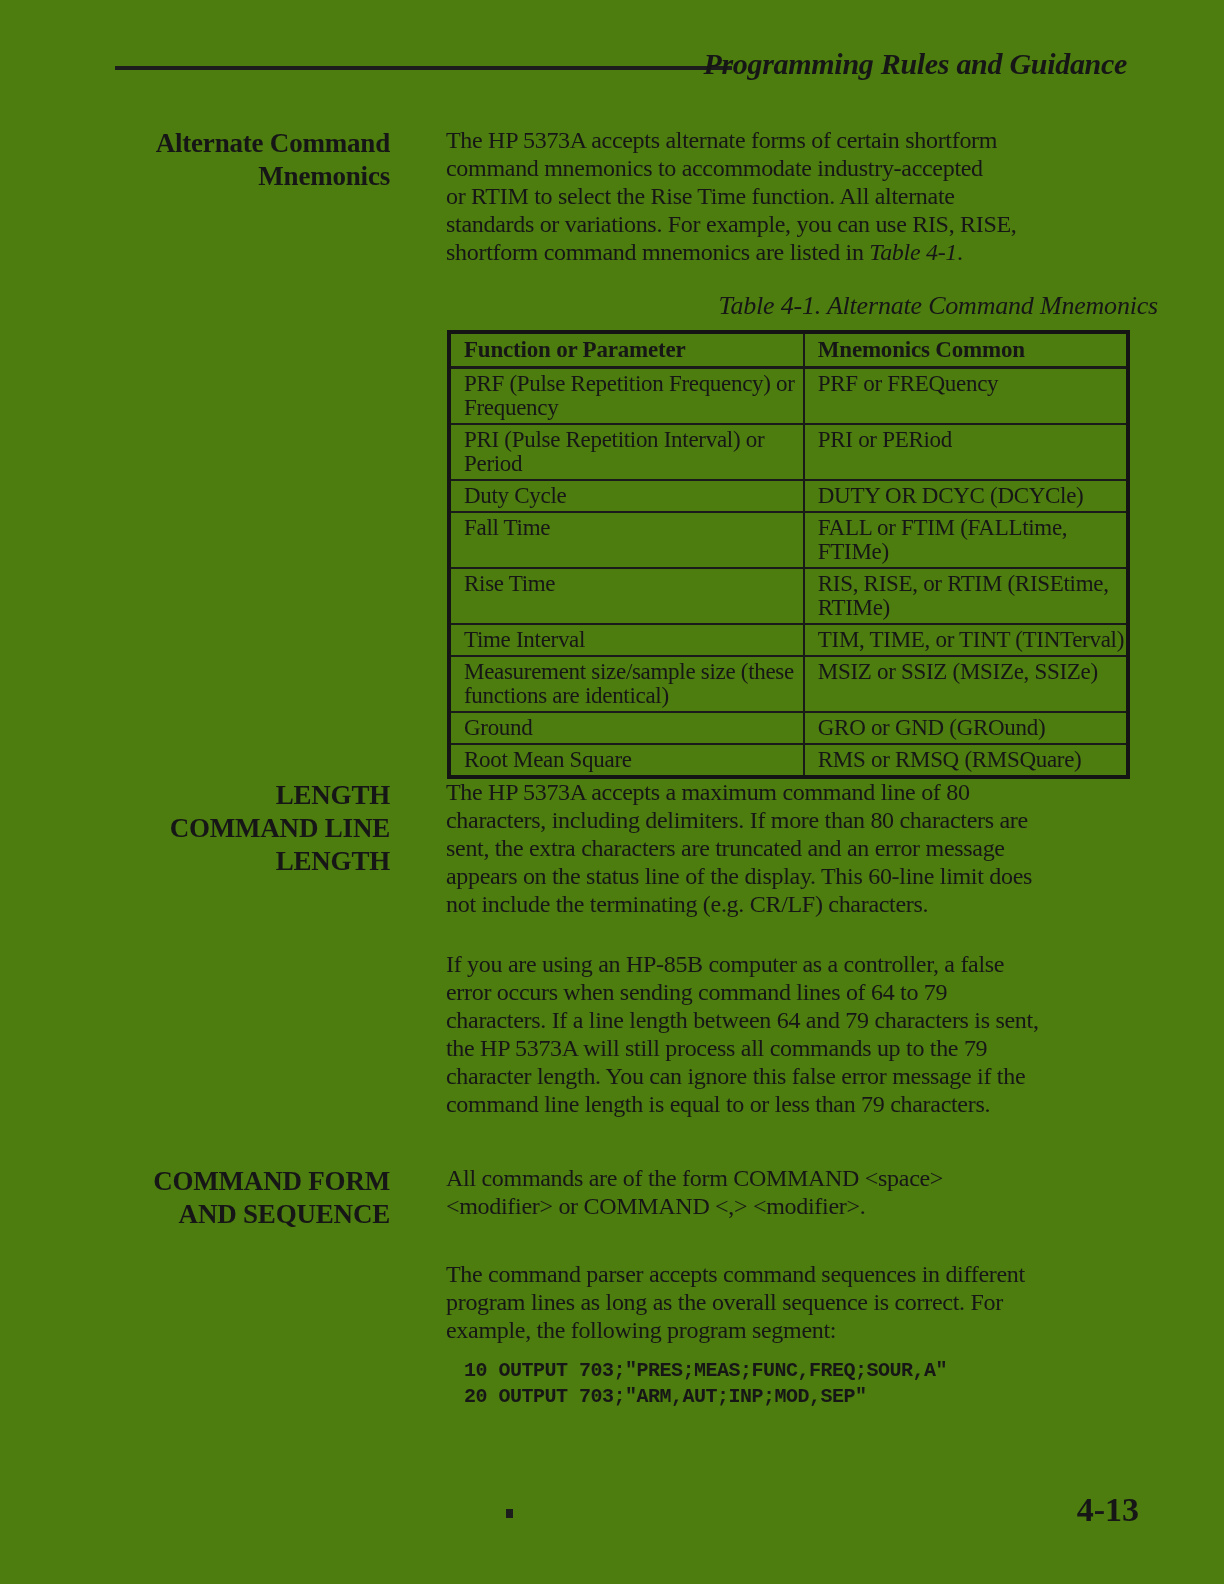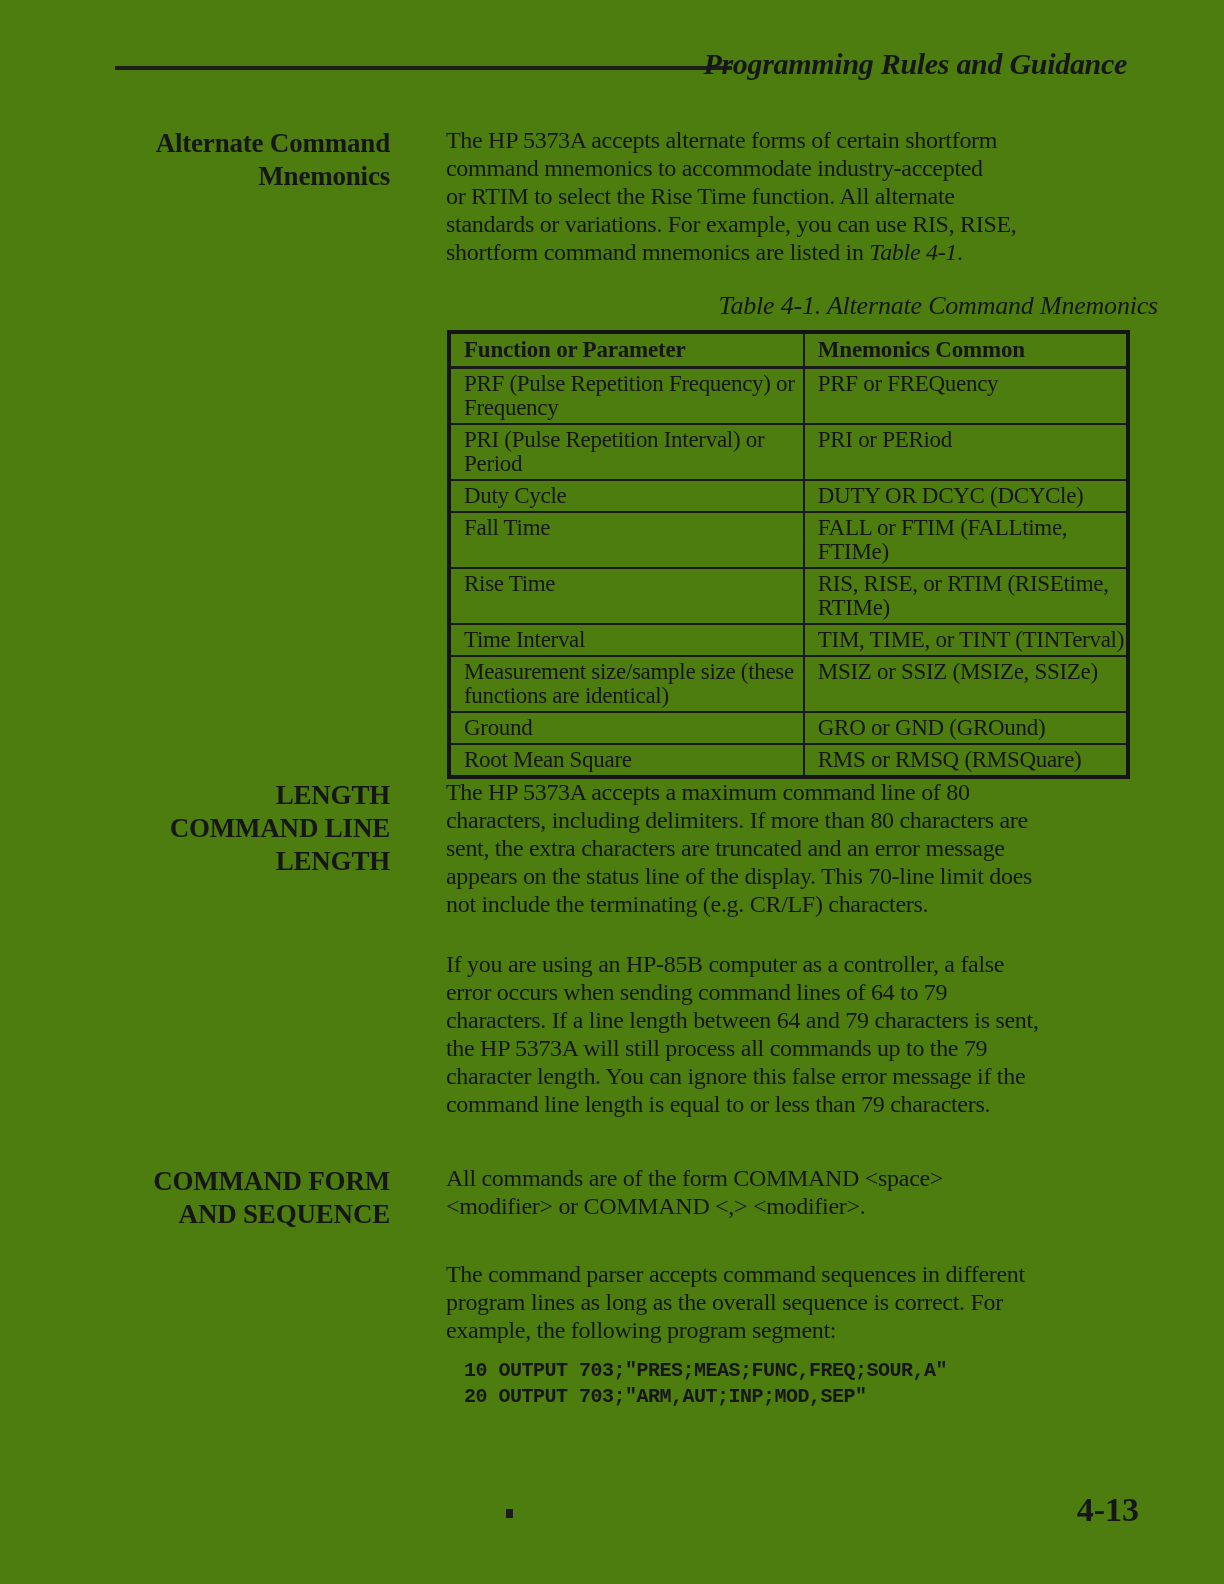--- a/index.html
+++ b/index.html
@@ -222,21 +222,21 @@
     <div class="sec-heading">
       <div class="hline">LENGTH</div>
       <div class="hline">COMMAND LINE</div>
       <div class="hline">LENGTH</div>
     </div>
     <div class="body-col">
       <div class="para">
         <div class="line">The HP 5373A accepts a maximum command line of 80</div>
         <div class="line">characters, including delimiters. If more than 80 characters are</div>
         <div class="line">sent, the extra characters are truncated and an error message</div>
-        <div class="line">appears on the status line of the display. This 70-line limit does</div>
+        <div class="line">appears on the status line of the display. This 60-line limit does</div>
         <div class="line">not include the terminating (e.g. CR/LF) characters.</div>
       </div>
       <div class="para gap-32">
         <div class="line">If you are using an HP-85B computer as a controller, a false</div>
         <div class="line">error occurs when sending command lines of 64 to 79</div>
         <div class="line">characters. If a line length between 64 and 79 characters is sent,</div>
         <div class="line">the HP 5373A will still process all commands up to the 79</div>
         <div class="line">character length. You can ignore this false error message if the</div>
         <div class="line">command line length is equal to or less than 79 characters.</div>
       </div>

